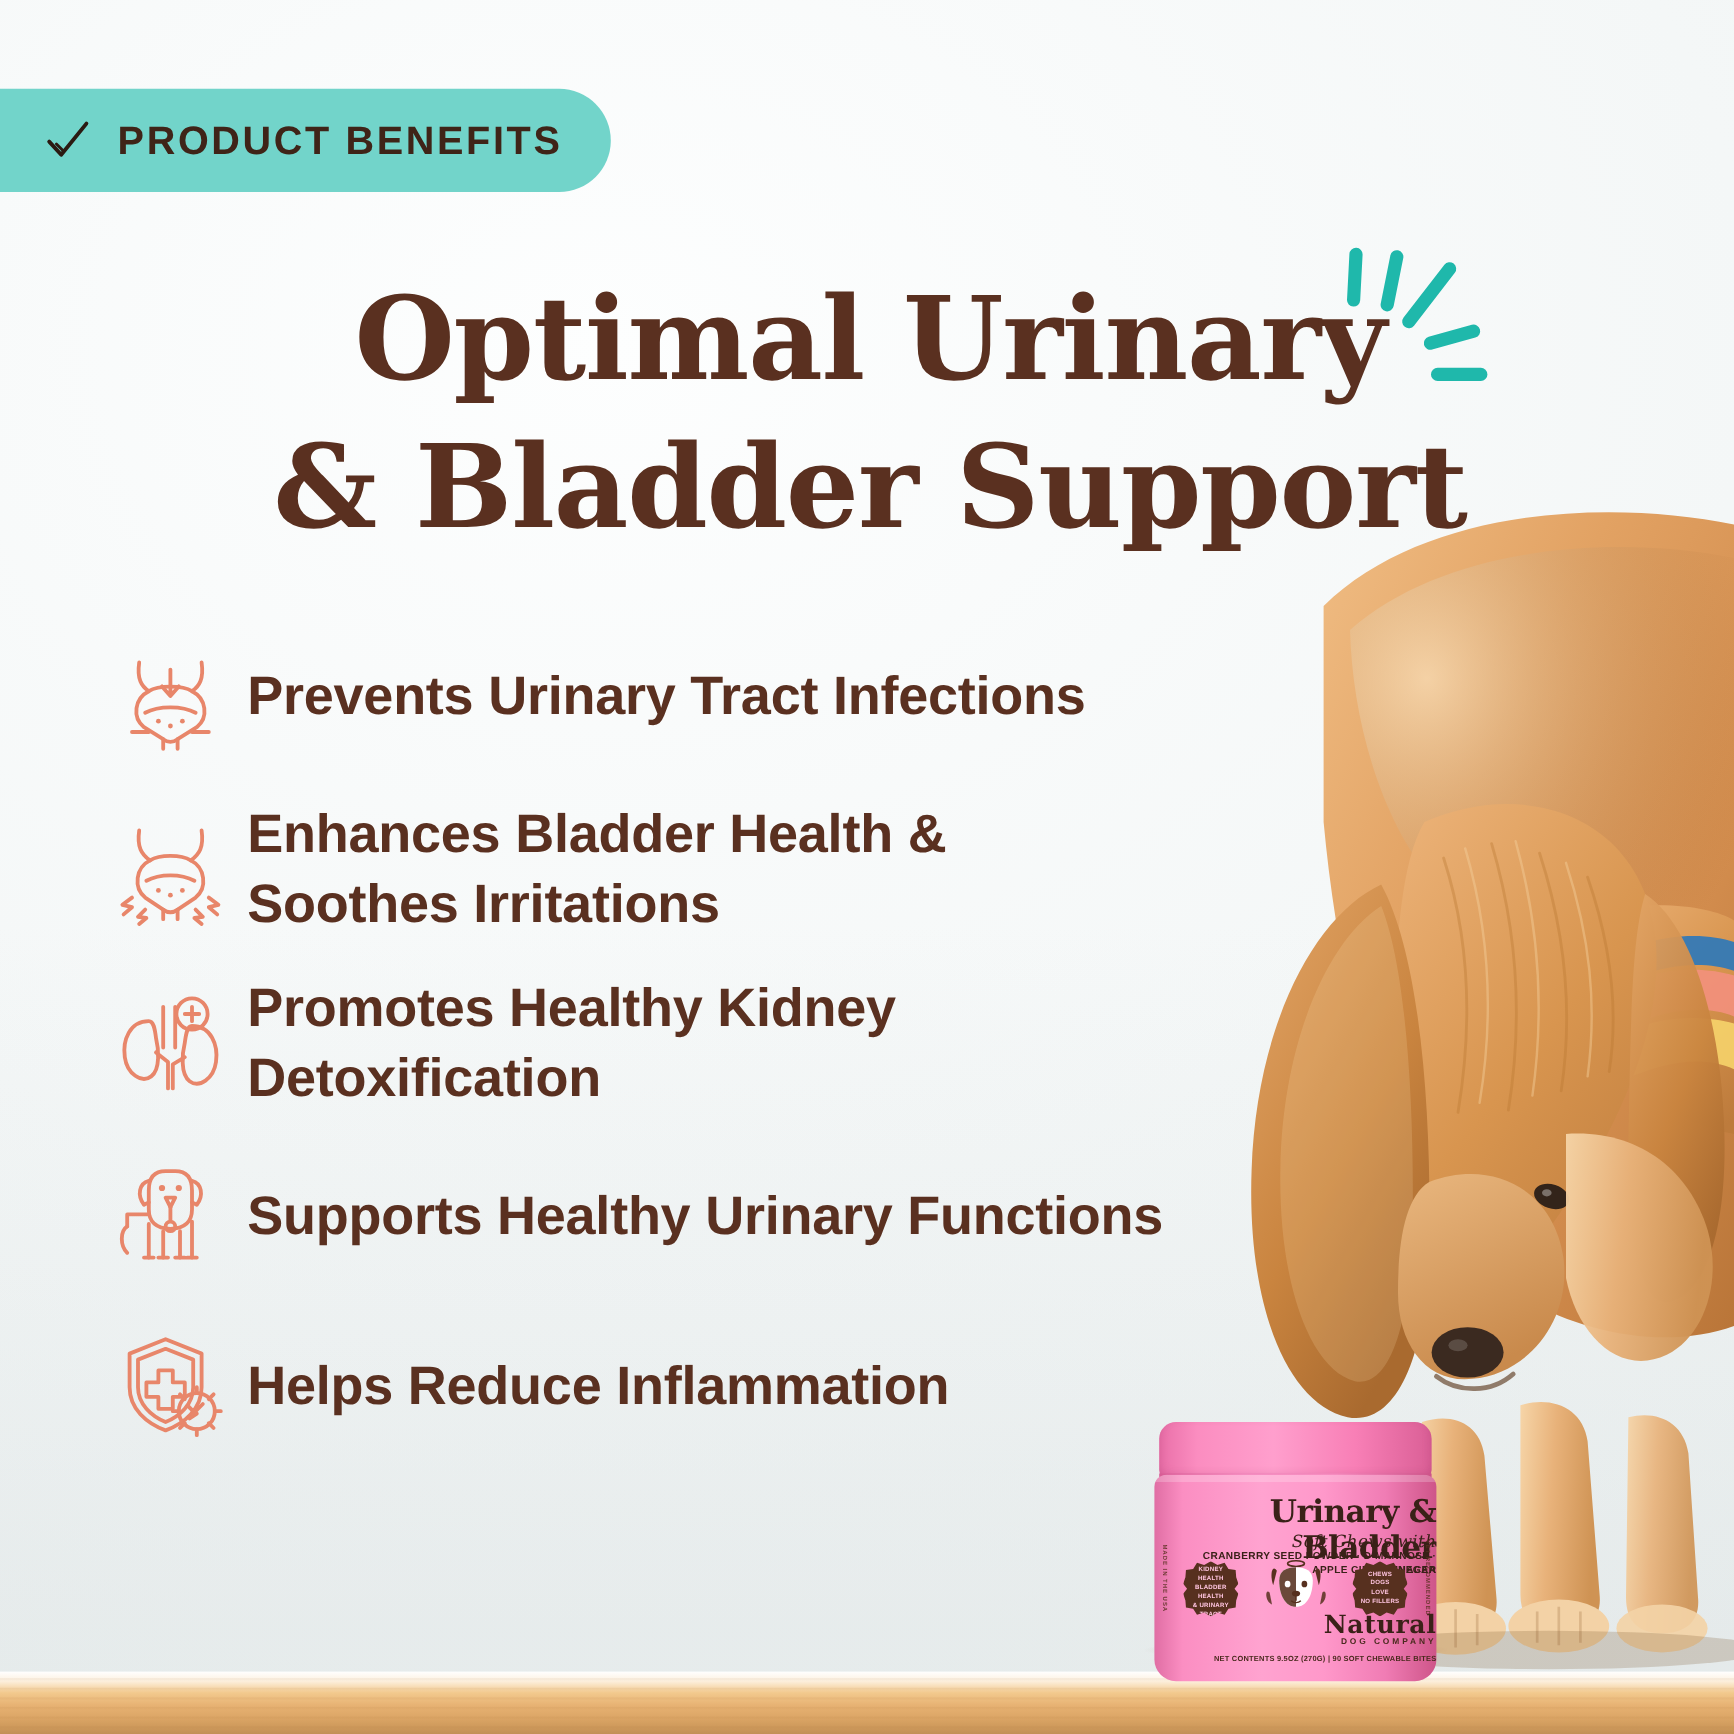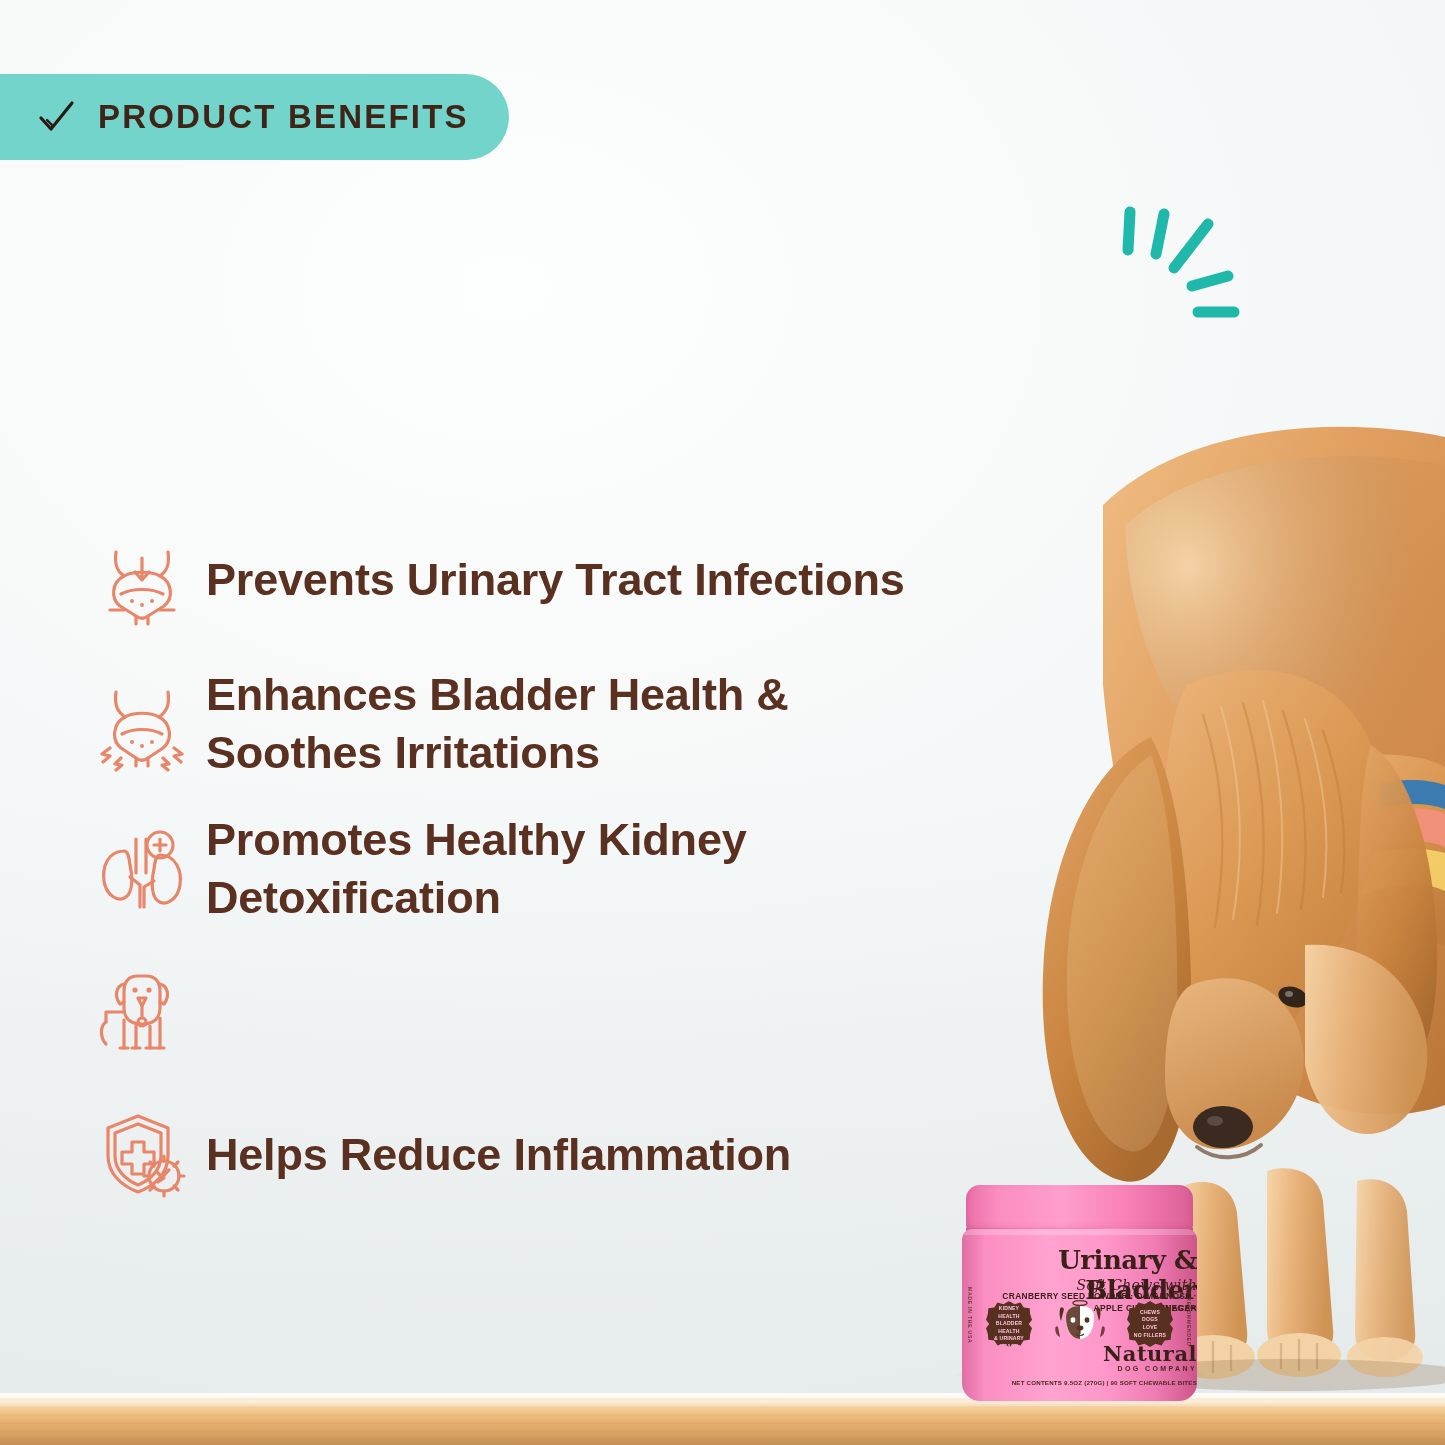--- a/index.html
+++ b/index.html
@@ -275,20 +275,24 @@
   <div class="floor"></div>
 
   <div class="benefits-pill">
     <svg class="check-ico" viewBox="0 0 40 40">
       <path d="M5 21 L15 32 L36 6" fill="none" stroke="#2b1a12" stroke-width="3.2" stroke-linecap="round" stroke-linejoin="round"></path>
       <path d="M11 23 L16 28" fill="none" stroke="#2b1a12" stroke-width="2.4" stroke-linecap="round"></path>
     </svg>
     <span class="pill-label">PRODUCT BENEFITS</span>
   </div>
 
+  <div class="headline">
+    <span>Optimal Urinary</span>
+    <span class="l2">&amp; Bladder Support</span>
+  </div>
 
   <svg class="sparkle" viewBox="0 0 150 130">
     <g stroke="#1fb8ab" stroke-width="11" stroke-linecap="round" fill="none">
       <path d="M18 16 L16 54"></path>
       <path d="M52 18 L44 58"></path>
       <path d="M96 28 L62 72"></path>
       <path d="M116 80 L80 90"></path>
       <path d="M122 116 L86 116"></path>
     </g>
   </svg>
@@ -376,20 +380,21 @@
             <path d="M12 58 C 6 62, 6 74, 12 80"></path>
             <path d="M30 56 L30 84 M42 62 L42 84 M56 62 L56 84 M66 54 L66 84"></path>
             <path d="M26 84 L34 84 M38 84 L46 84 M52 84 L60 84 M62 84 L70 84"></path>
           </g>
           <g fill="#e8866a">
             <circle cx="41" cy="26" r="2.6"></circle>
               <circle cx="55" cy="26" r="2.6"></circle>
           </g>
         </svg>
       </span>
+      <span class="benefit-text">Supports Healthy Urinary Functions</span>
     </div>
 
     <div class="benefit-row">
       <span class="benefit-ico">
         <svg viewBox="0 0 96 96">
           <g fill="none" stroke="#e8866a" stroke-width="3.2" stroke-linecap="round" stroke-linejoin="round">
             <path d="M44 10 L14 22 L14 50 C 14 68, 28 80, 44 86 C 60 80, 74 68, 74 50
                      L74 22 Z"></path>
             <path d="M44 18 L21 27 L21 50 C 21 64, 32 74, 44 79 C 56 74, 67 64, 67 50 L67 27 Z"></path>
             <path d="M38 36 L50 36 L50 46 L60 46 L60 58 L50 58 L50 68 L38 68 L38 58 L28 58 L28 46 L38 46 Z"></path>

